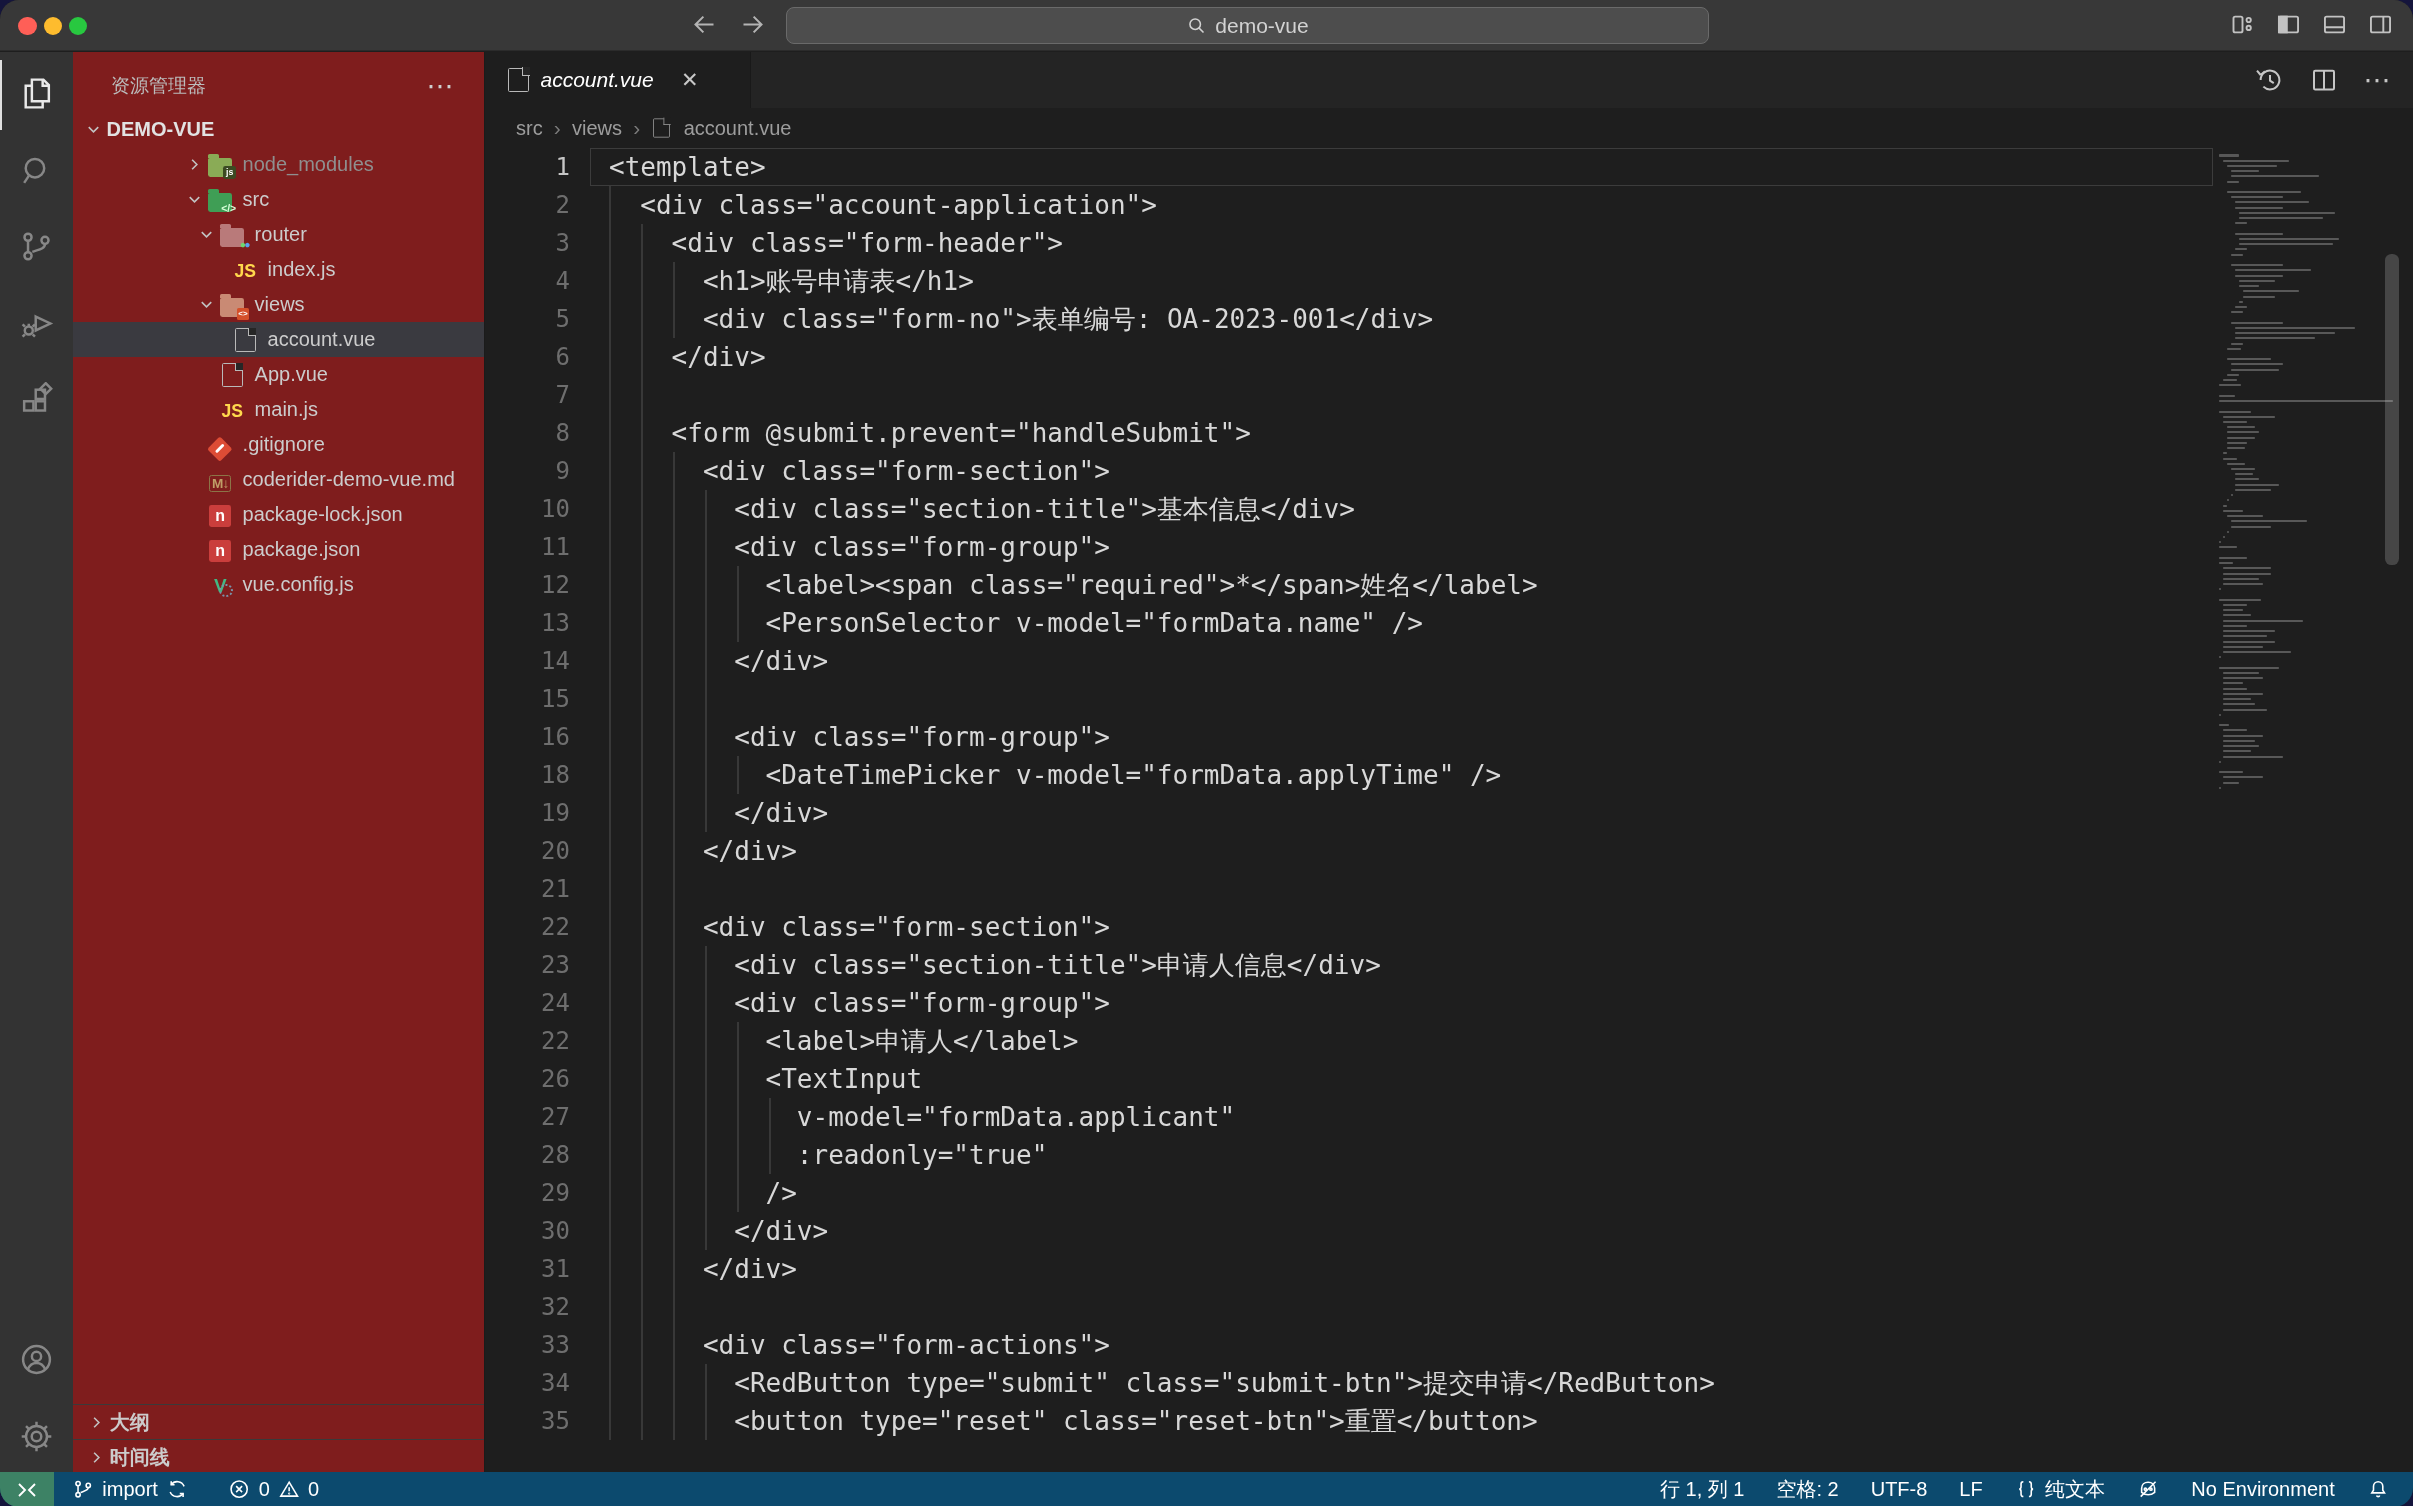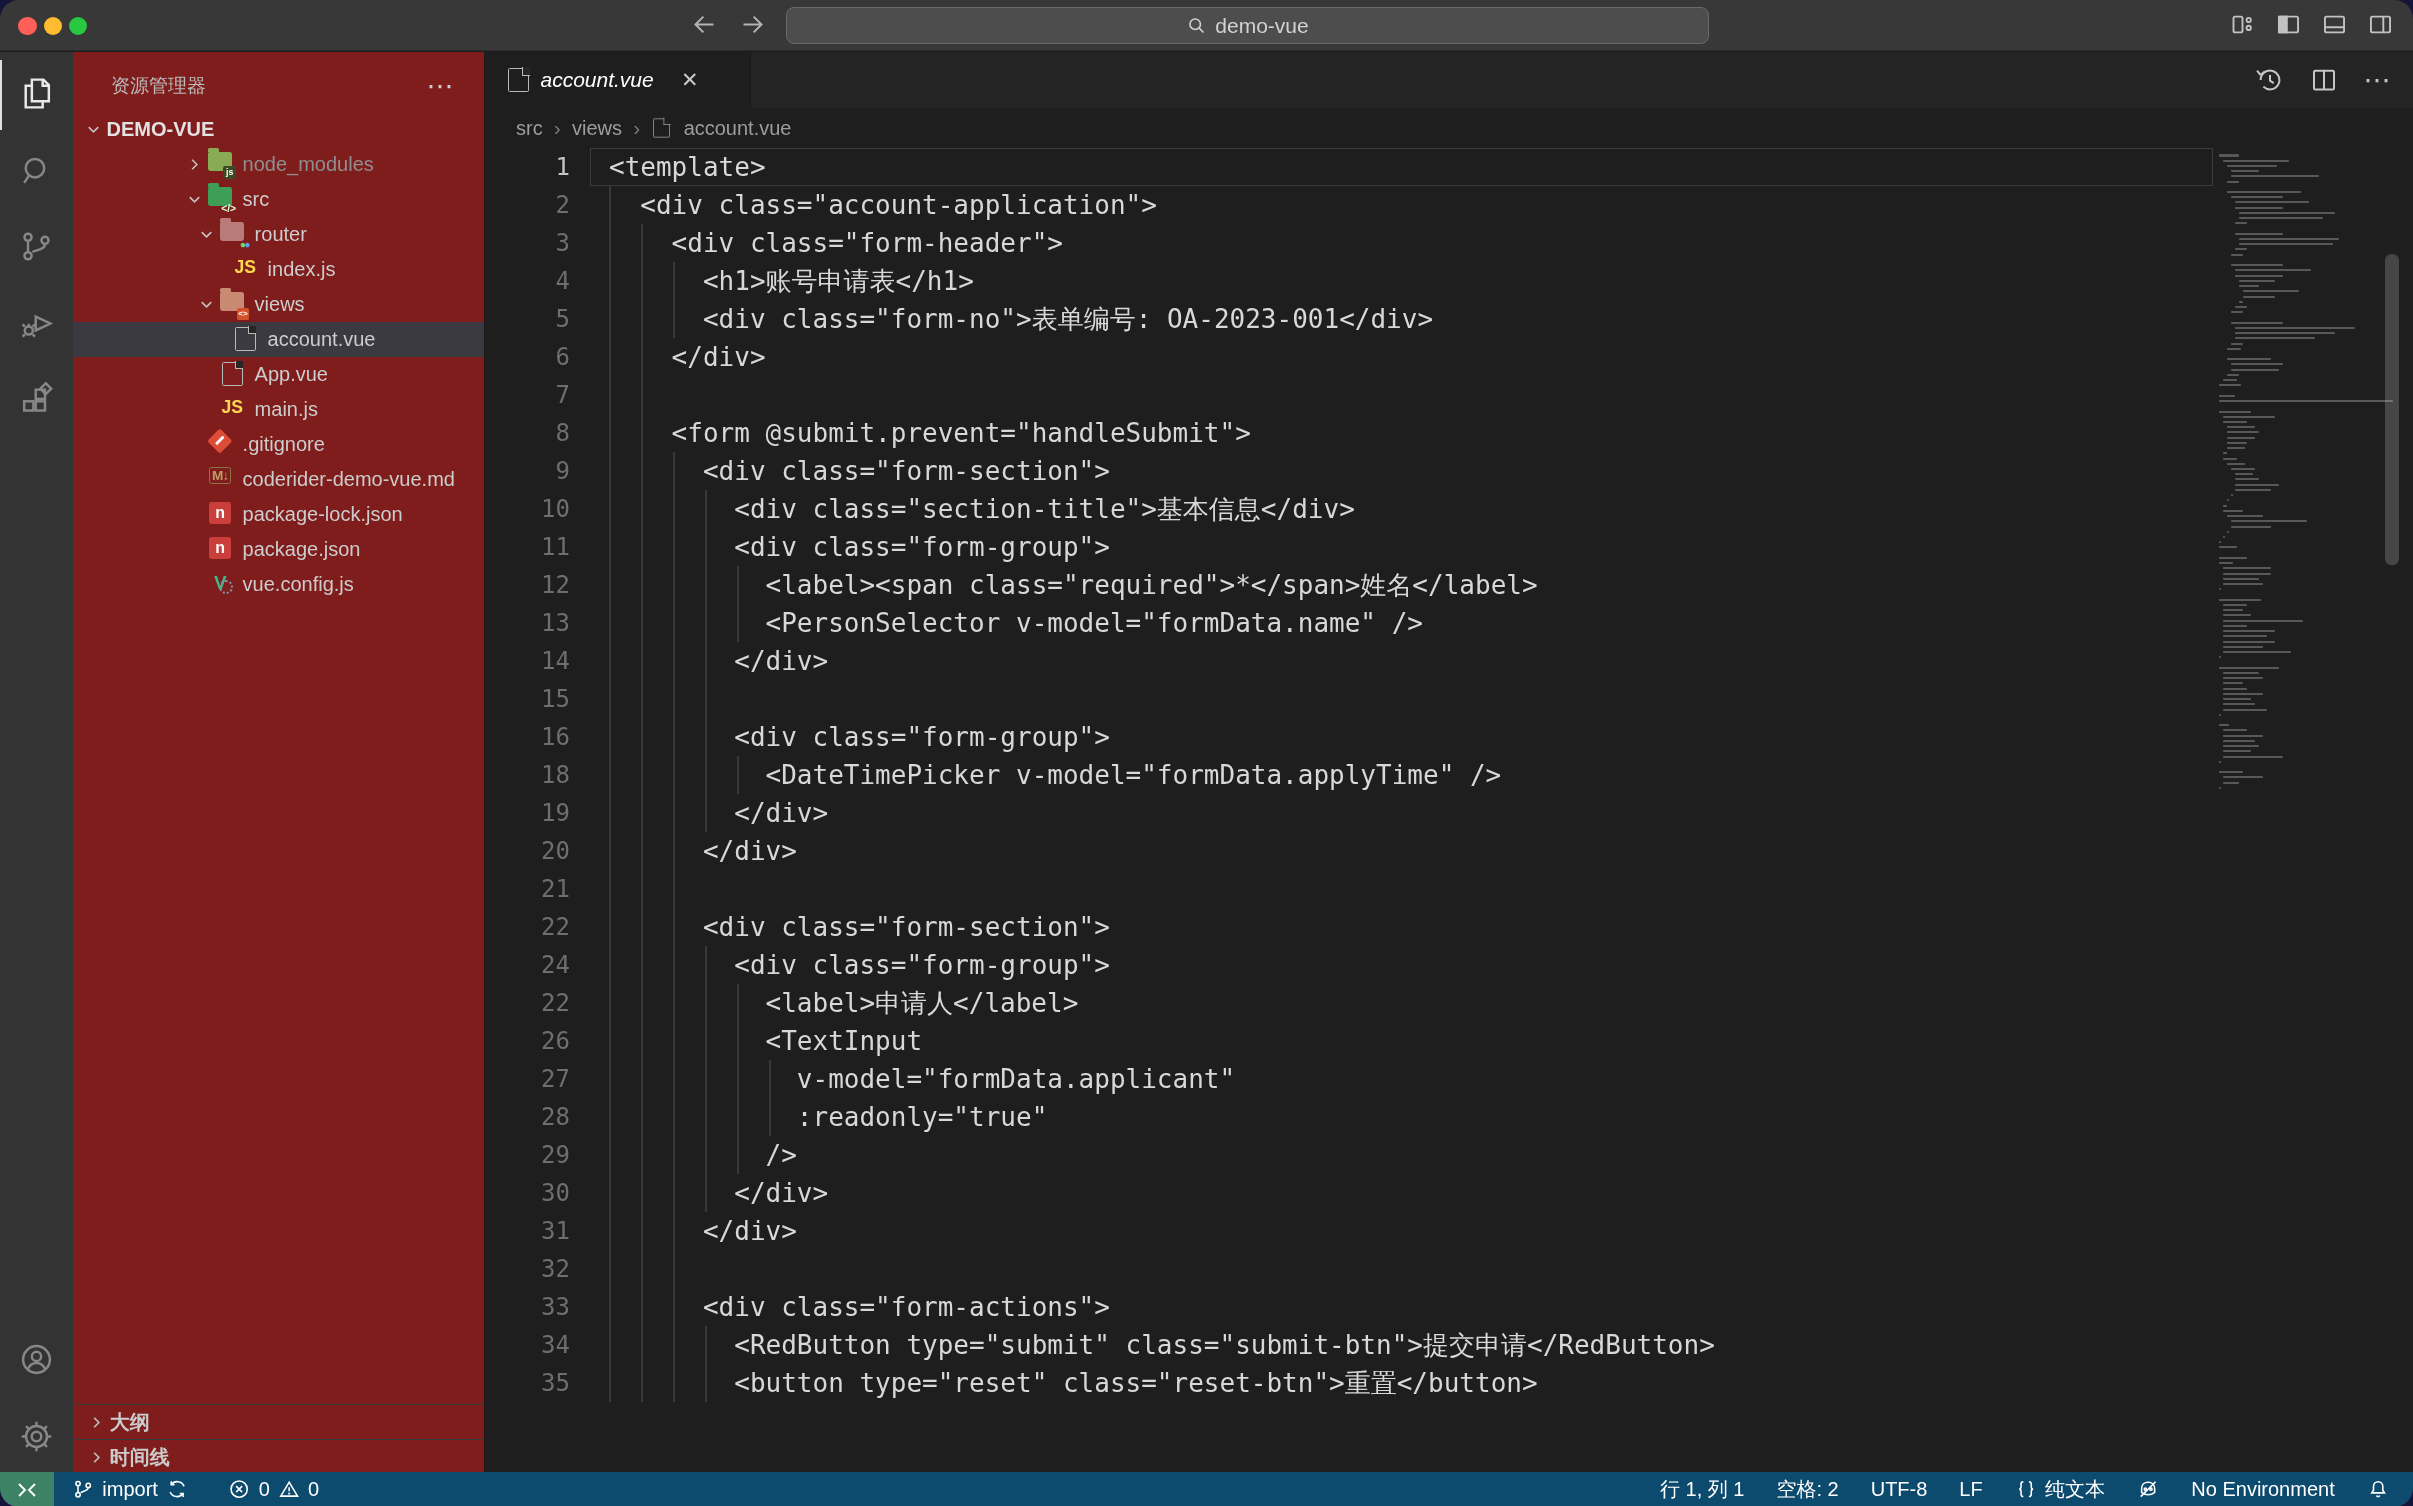--- a/index.html
+++ b/index.html
@@ -27,21 +27,21 @@
   .sidebar { position:absolute; top:52px; left:73px; width:412px; height:1420px; background:#7f1d1d; border-right:0.8px solid #1b1b1b; }
   .sb-header { position:absolute; top:0; left:0; width:100%; height:67px; display:flex; align-items:center; }
   .sb-title { margin-left:38px; color:#bbbbbb; font-size:19px; }
   .sb-more { position:absolute; right:29px; top:50%; transform:translateY(-50%); color:#cfcfcf; font-size:27px; letter-spacing:1.6px; }
   .tree { position:absolute; top:60px; left:0; width:100%; }
   .tree-row { position:relative; width:100%; height:35px; display:flex; align-items:center; color:#cccccc; font-size:20px; cursor:pointer; }
   .tree-row.selected { background:#3a3a40; }
   .tree-row.root { font-weight:bold; color:#e2e2e2; }
   .tree-row .chev { width:25.5px; height:25.5px; flex:0 0 25.5px; display:flex; align-items:center; justify-content:center; color:#c2c2c2; }
   .tree-row .chev svg { width:19px; height:19px; }
-  .tree-row .ficon { width:25.5px; height:25.5px; flex:0 0 25.5px; margin-right:9.6px; display:flex; align-items:flex-start; justify-content:center; position:relative; }
+  .tree-row .ficon { width:25.5px; height:25.5px; flex:0 0 25.5px; margin-right:9.6px; display:flex; align-items:flex-end; justify-content:center; position:relative; }
   .tree-row .lbl.dim { color:#8f8f8f; }
   .sb-section { position:absolute; left:0; width:100%; height:35px; display:flex; align-items:center; border-top:0.8px solid #3a3a3a; color:#cccccc; font-size:20px; font-weight:700; }
   .sb-section .chev { width:25.5px; margin-left:11.2px; display:flex; justify-content:center; color:#c2c2c2; }
   .sb-section .chev svg { width:19px; height:19px; }
 
   
   .i-doc { width:21px; height:24px; border:1.6px solid #b9b9b9; border-radius:1.6px; position:relative; }
   .i-doc:before { content:""; position:absolute; right:-1.6px; top:-1.6px; width:7.2px; height:7.2px; background:#262626; border-left:1.6px solid #b9b9b9; border-bottom:1.6px solid #b9b9b9; }
   .i-js { color:#ffd84d; font-weight:bold; font-size:17.6px; font-family:"Liberation Sans",sans-serif; }
   .i-npm { width:22.3px; height:22.3px; background:#ca3e3c; color:#ffffff; font-weight:bold; font-size:16px; display:flex; align-items:center; justify-content:center; border-radius:2.4px; }
@@ -377,20 +377,21 @@
         <div class="code-line"><span class="guides" style="width:158px"></span><span class="gutter">12</span><span class="ctext">          &lt;label&gt;&lt;span class="required"&gt;*&lt;/span&gt;姓名&lt;/label&gt;</span></div>
         <div class="code-line"><span class="guides" style="width:158px"></span><span class="gutter">13</span><span class="ctext">          &lt;PersonSelector v-model="formData.name" /&gt;</span></div>
         <div class="code-line"><span class="guides" style="width:127px"></span><span class="gutter">14</span><span class="ctext">        &lt;/div&gt;</span></div>
         <div class="code-line"><span class="guides" style="width:127px"></span><span class="gutter">15</span><span class="ctext"></span></div>
         <div class="code-line"><span class="guides" style="width:127px"></span><span class="gutter">16</span><span class="ctext">        &lt;div class="form-group"&gt;</span></div>
         <div class="code-line"><span class="guides" style="width:158px"></span><span class="gutter">18</span><span class="ctext">          &lt;DateTimePicker v-model="formData.applyTime" /&gt;</span></div>
         <div class="code-line"><span class="guides" style="width:127px"></span><span class="gutter">19</span><span class="ctext">        &lt;/div&gt;</span></div>
         <div class="code-line"><span class="guides" style="width:95px"></span><span class="gutter">20</span><span class="ctext">      &lt;/div&gt;</span></div>
         <div class="code-line"><span class="guides" style="width:95px"></span><span class="gutter">21</span><span class="ctext"></span></div>
         <div class="code-line"><span class="guides" style="width:95px"></span><span class="gutter">22</span><span class="ctext">      &lt;div class="form-section"&gt;</span></div>
+        <div class="code-line"><span class="guides" style="width:127px"></span><span class="gutter">23</span><span class="ctext">        &lt;div class="section-title"&gt;申请人信息&lt;/div&gt;</span></div>
         <div class="code-line"><span class="guides" style="width:127px"></span><span class="gutter">24</span><span class="ctext">        &lt;div class="form-group"&gt;</span></div>
         <div class="code-line"><span class="guides" style="width:158px"></span><span class="gutter">22</span><span class="ctext">          &lt;label&gt;申请人&lt;/label&gt;</span></div>
         <div class="code-line"><span class="guides" style="width:158px"></span><span class="gutter">26</span><span class="ctext">          &lt;TextInput</span></div>
         <div class="code-line"><span class="guides" style="width:190px"></span><span class="gutter">27</span><span class="ctext">            v-model="formData.applicant"</span></div>
         <div class="code-line"><span class="guides" style="width:190px"></span><span class="gutter">28</span><span class="ctext">            :readonly="true"</span></div>
         <div class="code-line"><span class="guides" style="width:158px"></span><span class="gutter">29</span><span class="ctext">          /&gt;</span></div>
         <div class="code-line"><span class="guides" style="width:127px"></span><span class="gutter">30</span><span class="ctext">        &lt;/div&gt;</span></div>
         <div class="code-line"><span class="guides" style="width:95px"></span><span class="gutter">31</span><span class="ctext">      &lt;/div&gt;</span></div>
         <div class="code-line"><span class="guides" style="width:95px"></span><span class="gutter">32</span><span class="ctext"></span></div>
         <div class="code-line"><span class="guides" style="width:95px"></span><span class="gutter">33</span><span class="ctext">      &lt;div class="form-actions"&gt;</span></div>

